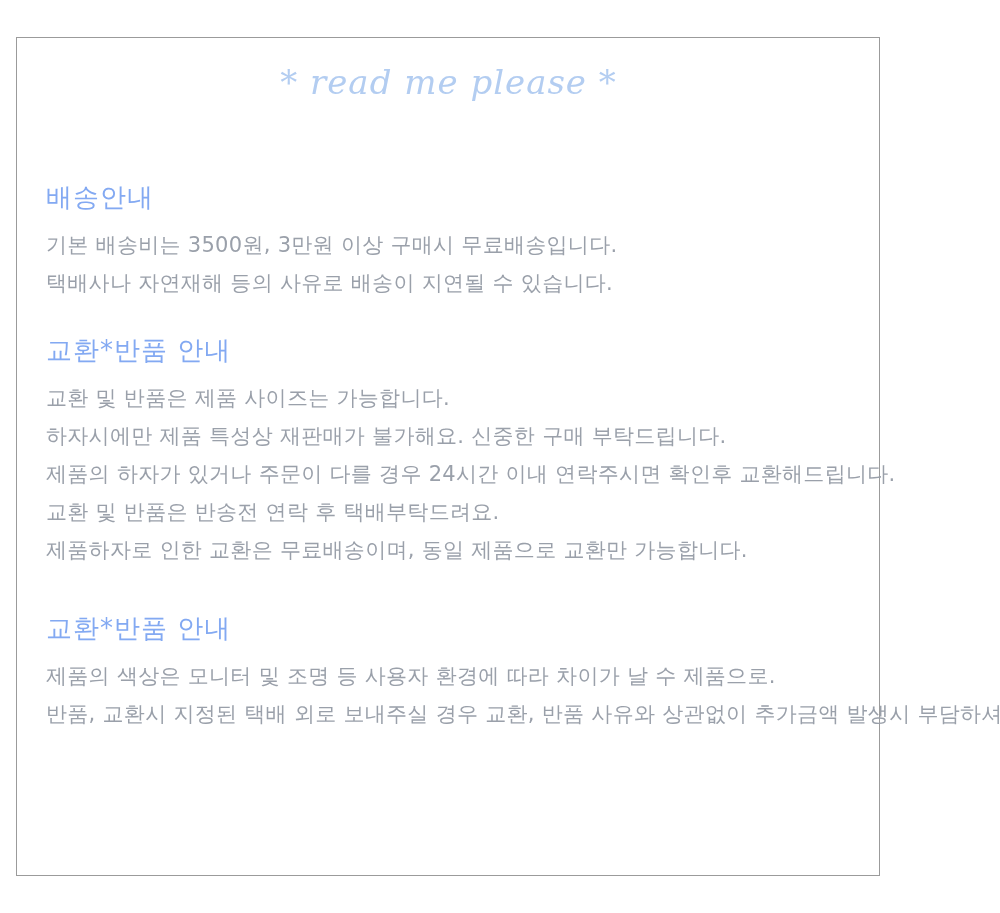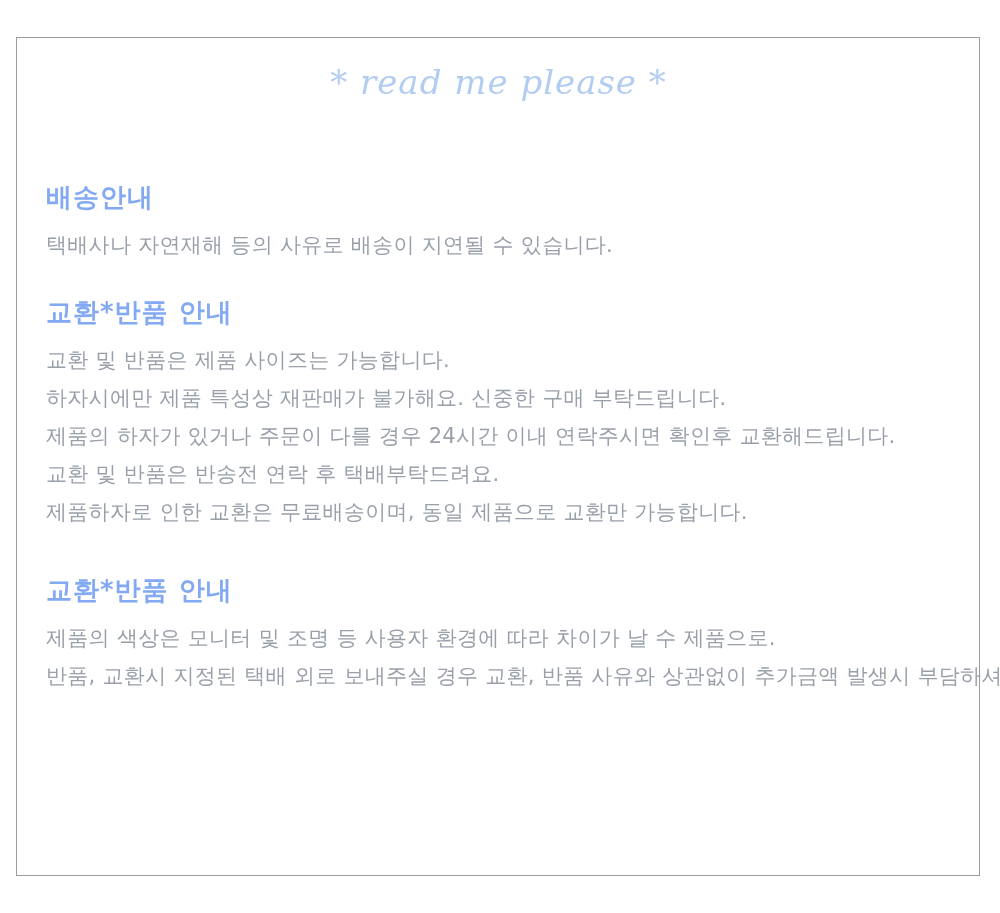--- a/index.html
+++ b/index.html
@@ -11,39 +11,39 @@
   *{margin:0;padding:0;box-sizing:border-box;}
   html,body{background:#ffffff;}
   body{
     width:1000px;height:913px;
     position:relative;
     font-family:"DejaVu Sans","Liberation Sans",sans-serif;
   }
   .frame{
     position:absolute;
     left:16px;top:37px;
-    width:964px;height:839px;
+    width:864px;height:839px;
     border:1px solid var(--c-border);
     background:#ffffff;
     padding:22px 28px 0 29px;
   }
   .page-title{
     text-align:center;
     font-family:"DejaVu Serif","Liberation Serif",serif;
     font-style:italic;
     font-weight:400;
     font-size:34px;
     letter-spacing:1px;
     color:var(--c-title);
     margin-top:2px;
     margin-bottom:0;
   }
   .section{margin:0;}
   .section-heading{
-    font-weight:700;
+    font-weight:400;
     font-size:26px;
     letter-spacing:1px;
     color:var(--c-heading);
     line-height:34px;
     margin-bottom:12px;
   }
   .sec-1 .section-heading{margin-top:78px;}
   .sec-2 .section-heading{margin-top:31px;}
   .sec-3 .section-heading{margin-top:42px;}
   .notice-line{
@@ -56,20 +56,21 @@
 </style>
 </head>
 <body>
 
 <div class="frame">
 
   <h1 class="page-title">* read me please *</h1>
 
   <section class="section sec-1">
     <h2 class="section-heading">배송안내</h2>
+    <p class="notice-line">기본 배송비는 3500원, 3만원 이상 구매시 무료배송입니다.</p>
     <p class="notice-line">택배사나 자연재해 등의 사유로 배송이 지연될 수 있습니다.</p>
   </section>
 
   <section class="section sec-2">
     <h2 class="section-heading">교환*반품 안내</h2>
     <p class="notice-line">교환 및 반품은 제품 사이즈는 가능합니다.</p>
     <p class="notice-line">하자시에만 제품 특성상 재판매가 불가해요. 신중한 구매 부탁드립니다.</p>
     <p class="notice-line">제품의 하자가 있거나 주문이 다를 경우 24시간 이내 연락주시면 확인후 교환해드립니다.</p>
     <p class="notice-line">교환 및 반품은 반송전 연락 후 택배부탁드려요.</p>
     <p class="notice-line">제품하자로 인한 교환은 무료배송이며, 동일 제품으로 교환만 가능합니다.</p>

